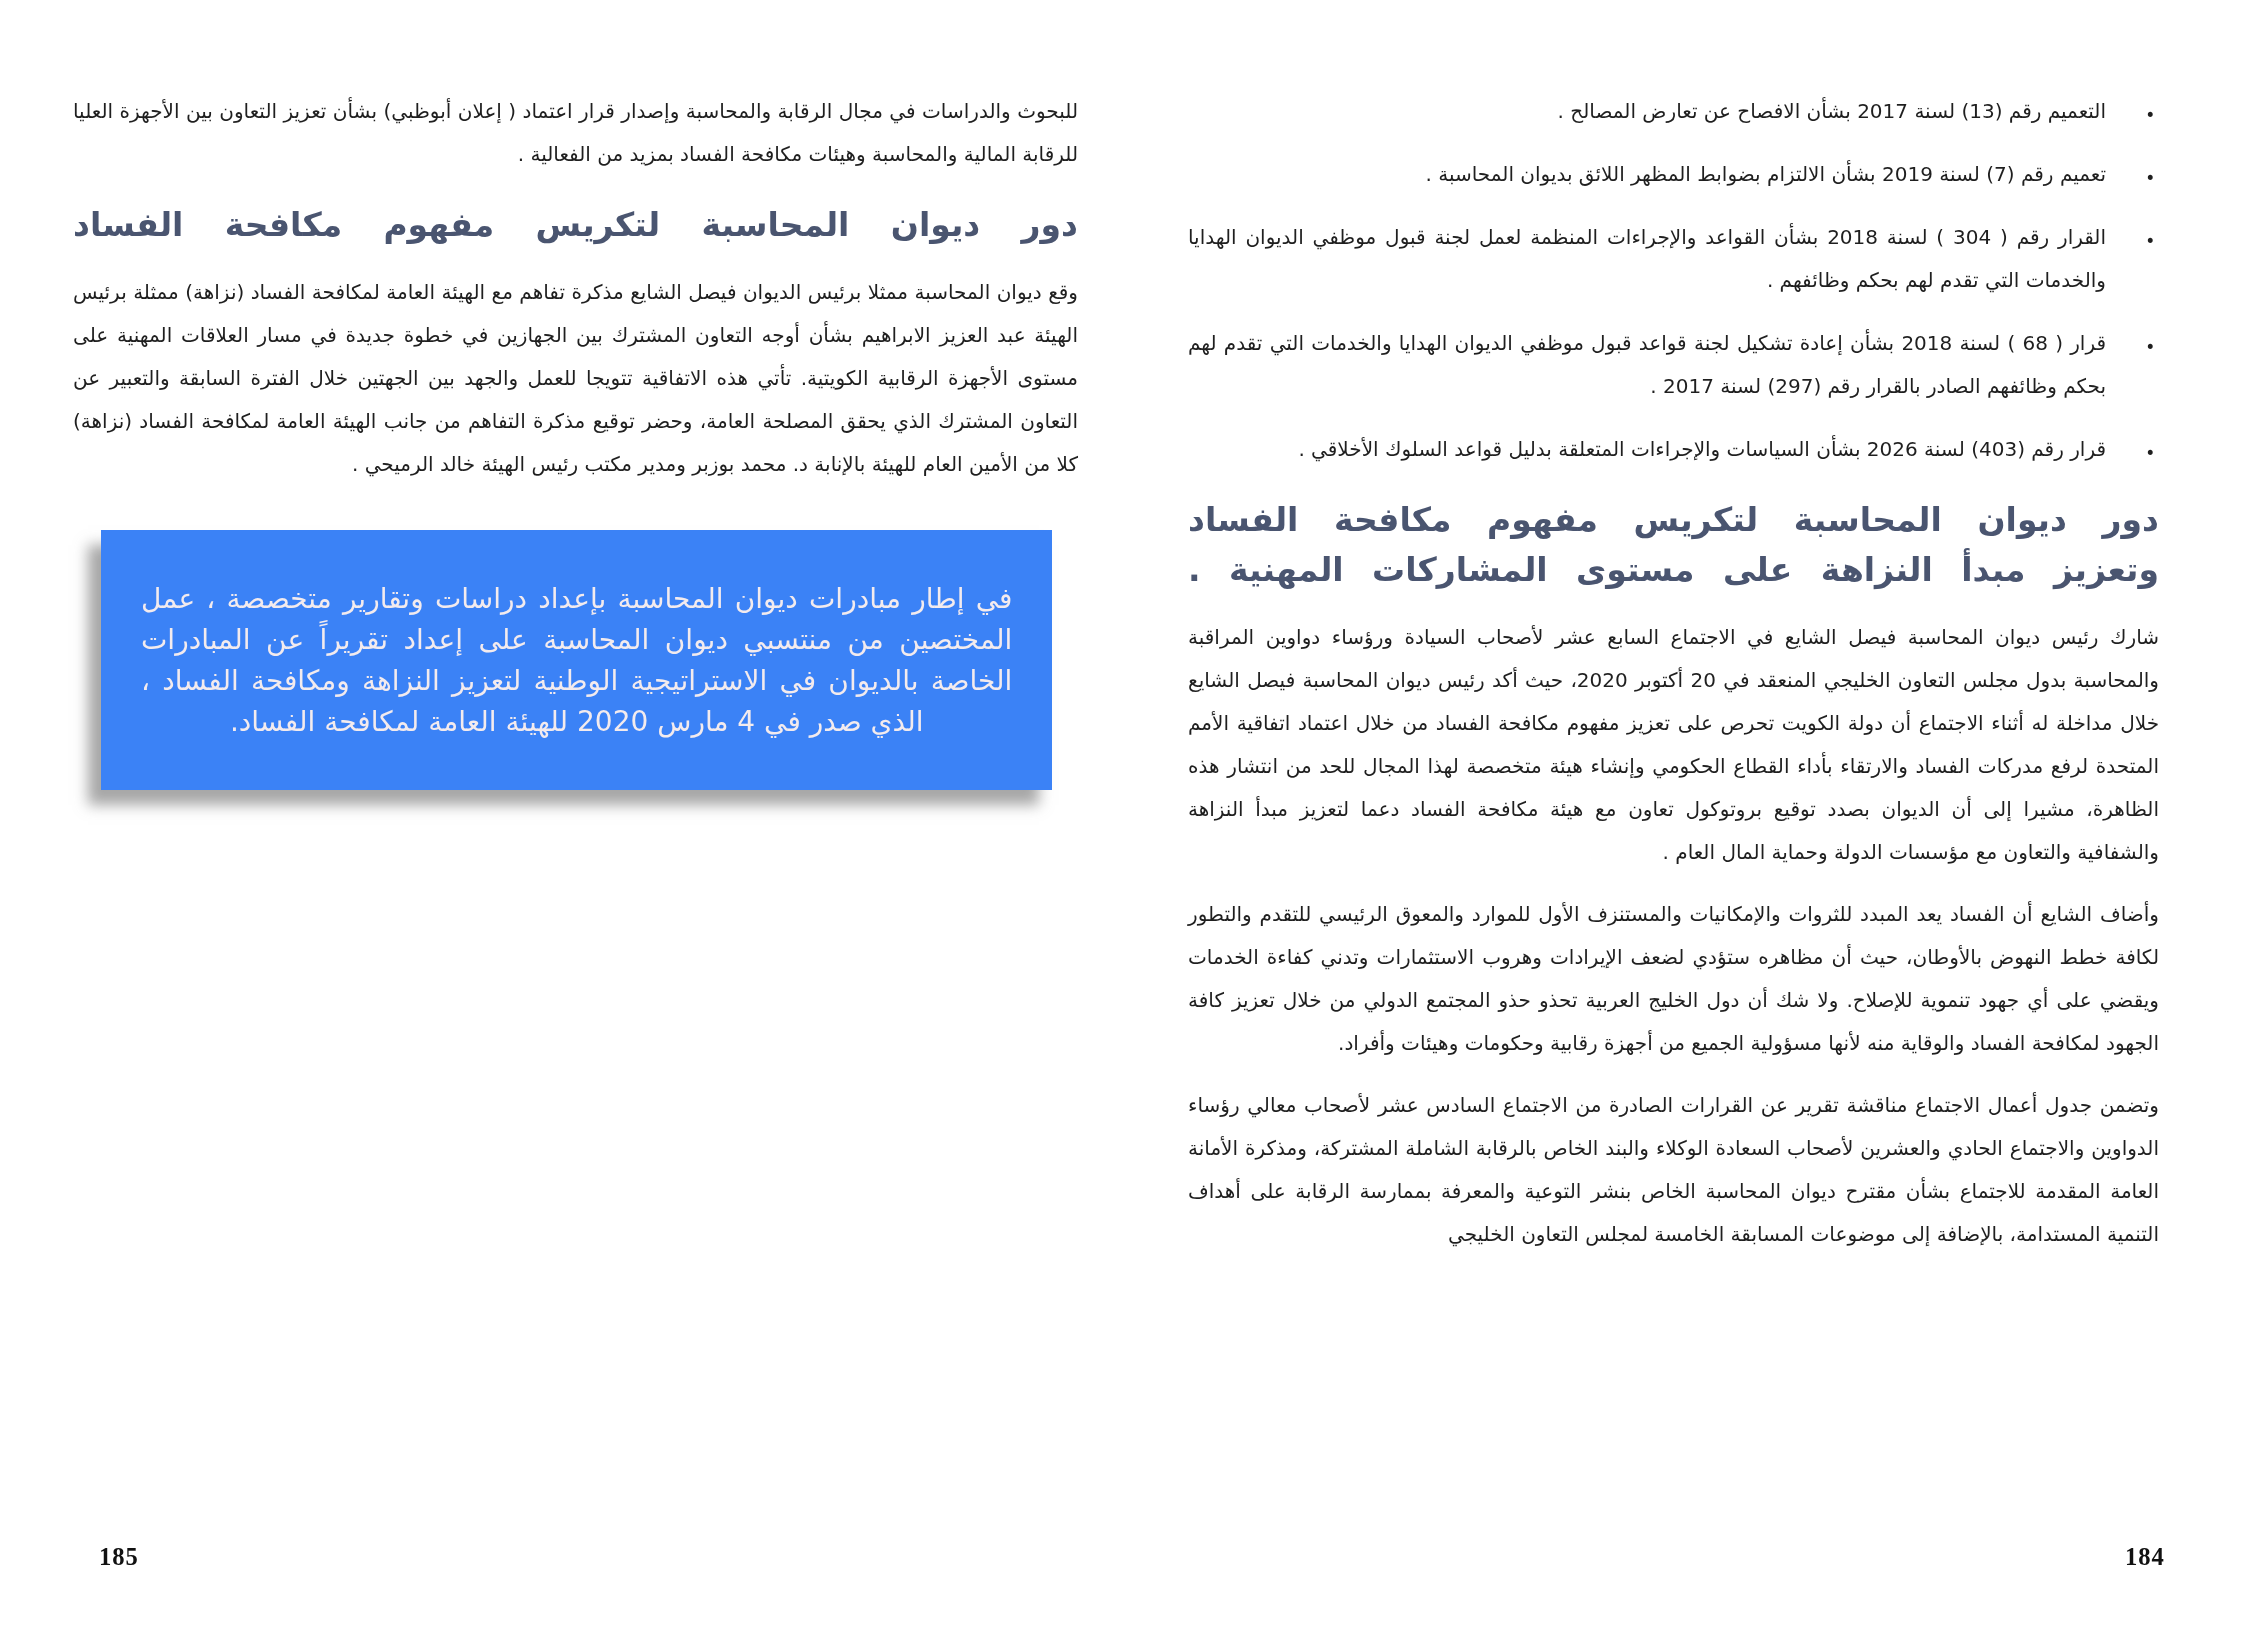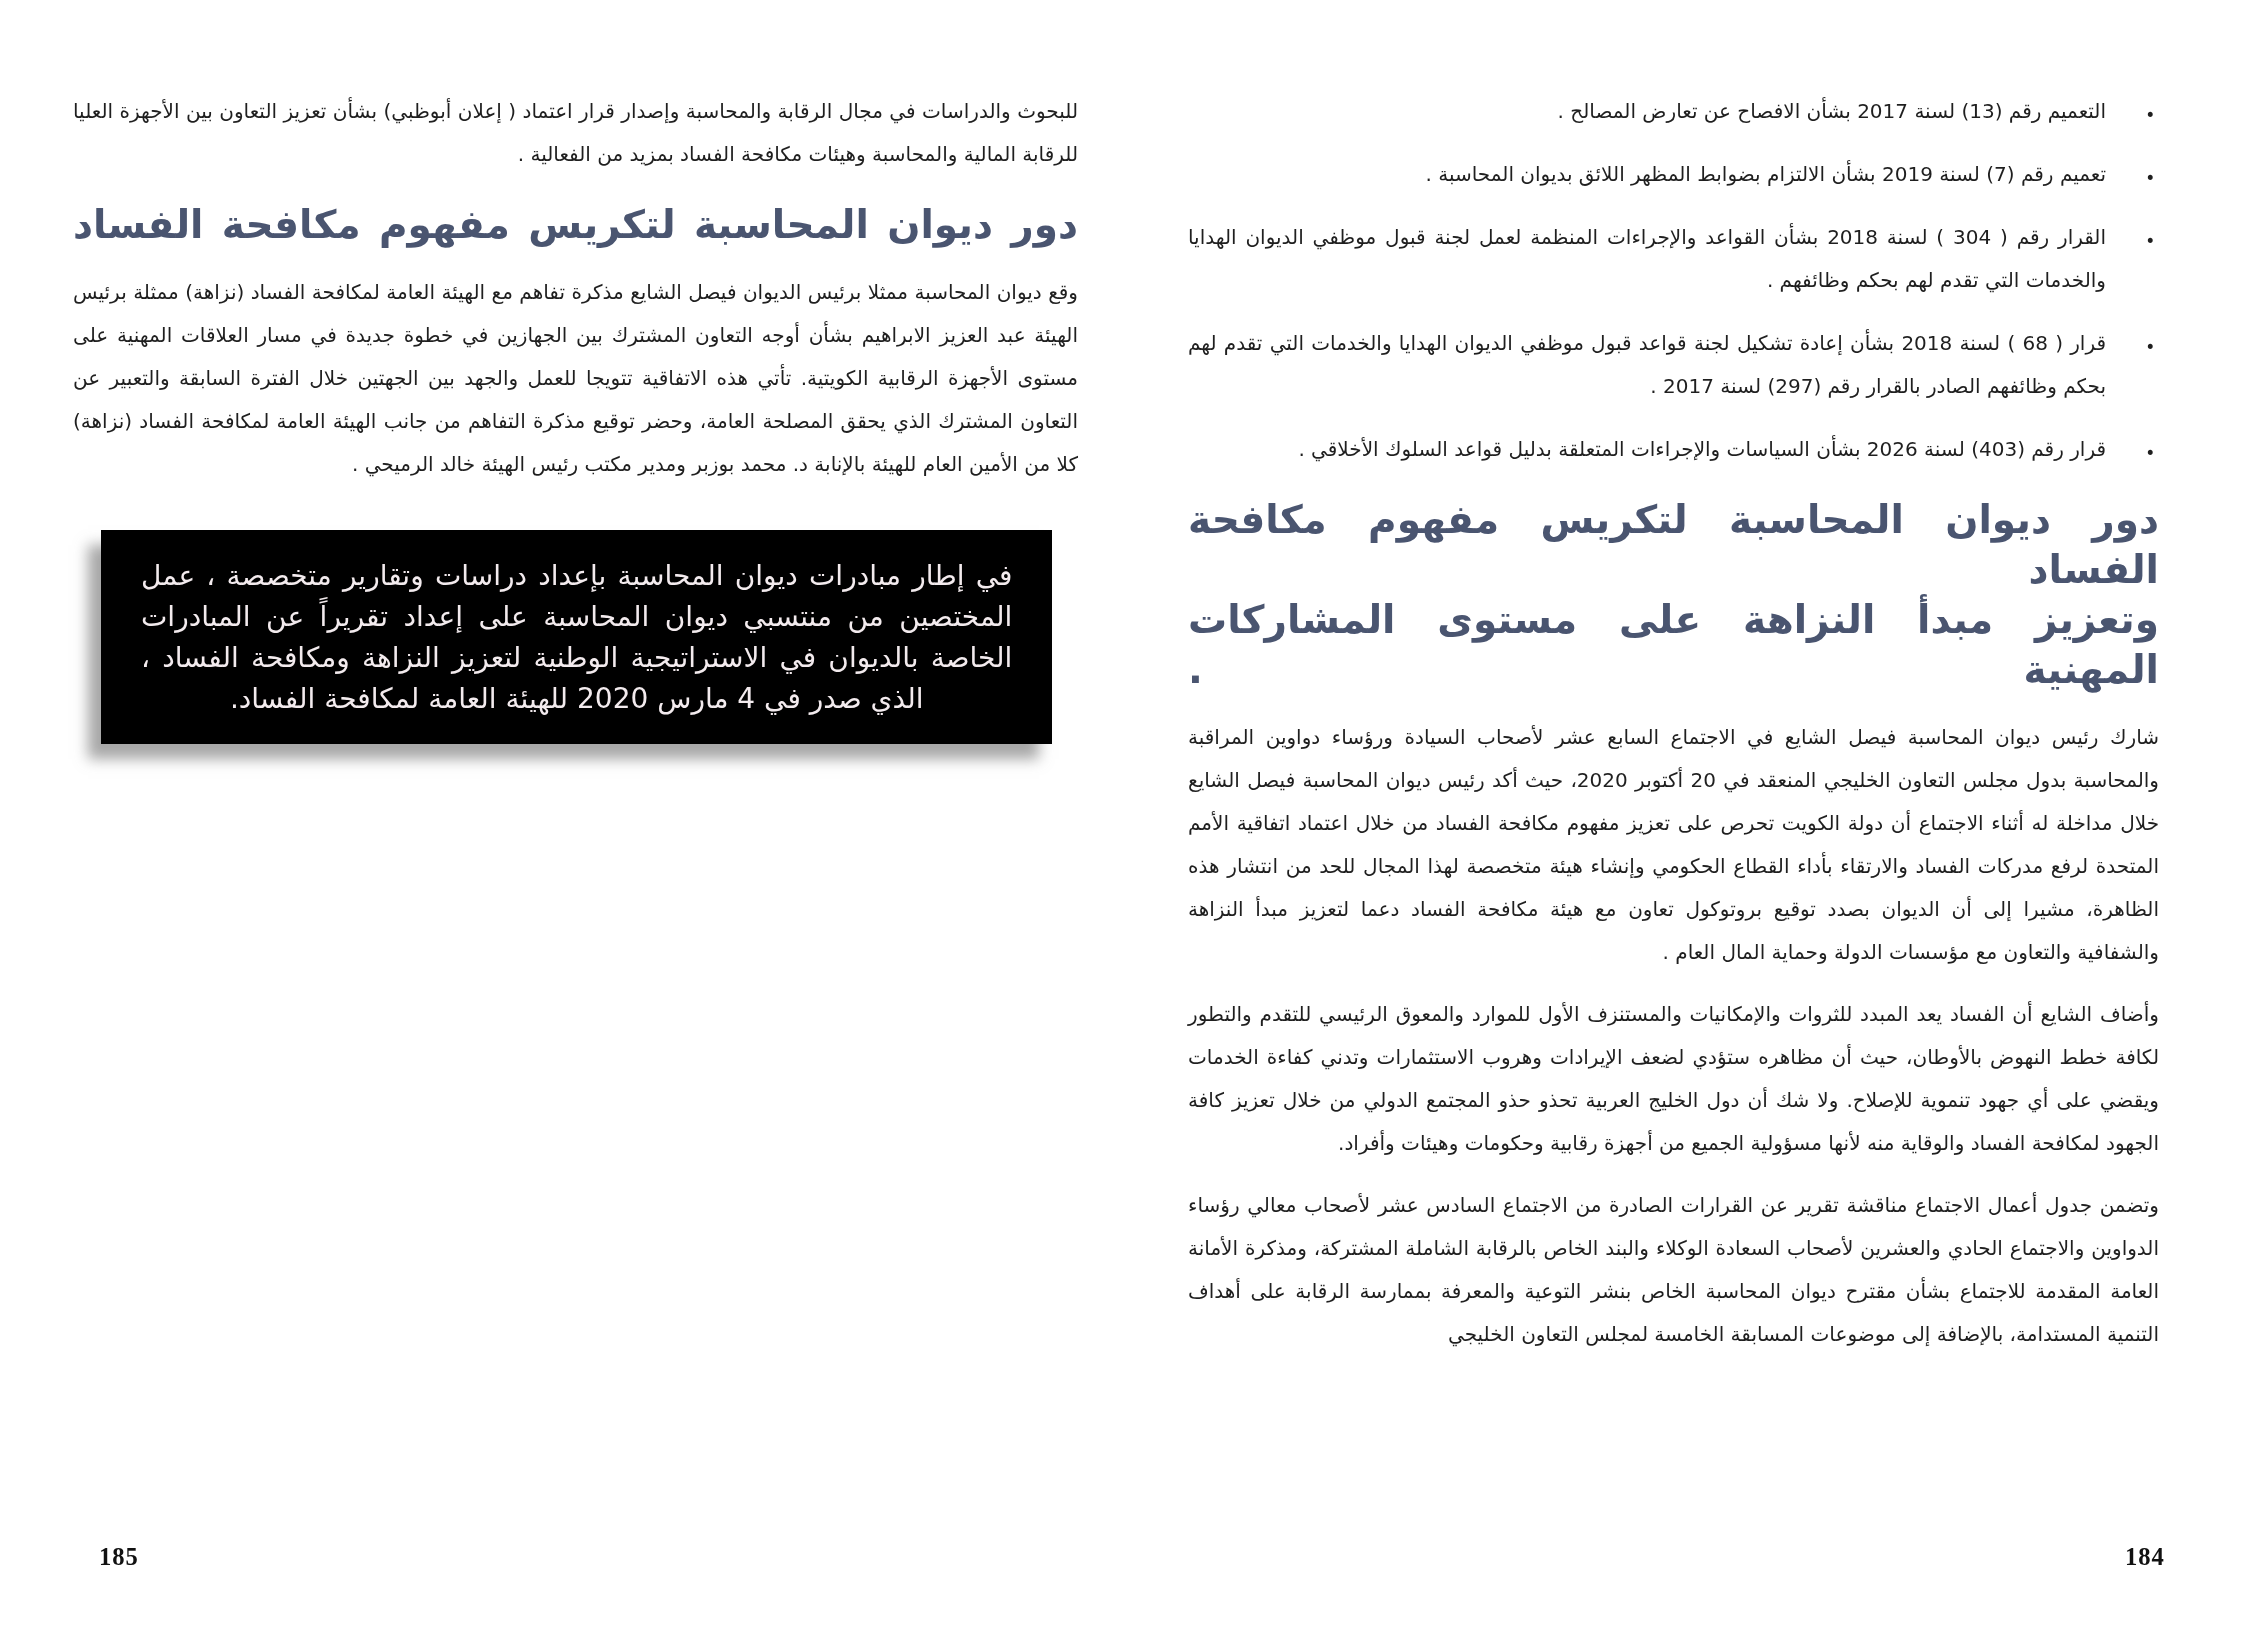--- a/index.html
+++ b/index.html
@@ -25,31 +25,31 @@
 
   .bullet-list { margin:0 0 3.8px 0; }
   .bullet-item { position:relative; padding-right:53px; margin-bottom:20px; }
   .bullet-dot {
     position:absolute; right:3.8px; top:3.8px;
     font-size:17px; line-height:43px; color:#1f1f1f;
   }
 
   .heading {
     color:#4a5570; font-weight:bold;
-    font-size:39px; line-height:50px;
+    font-size:33px; line-height:50px;
     margin:24px 0 21px 0;
   }
   .heading-line { text-align:justify; text-align-last:justify; }
   .heading-line.last-line { text-align-last:right; }
 
   .highlight-box {
-    background:#000000;
+    background:#3b82f6;
     color:#f3ebee;
     margin:44px 25.6px 0 28px;
-    padding:25px 40px;
+    padding:48px 40px;
     font-size:28px; line-height:41px;
     text-align:justify; text-align-last:center;
     box-shadow:-13.2px 15px 13.2px rgba(95,95,95,0.55);
   }
 
   .page-number {
     position:absolute; top:1543px;
     font-size:24.6px; font-weight:bold; color:#111111;
     letter-spacing:0.9px;
     font-family:Liberation Serif, serif;

